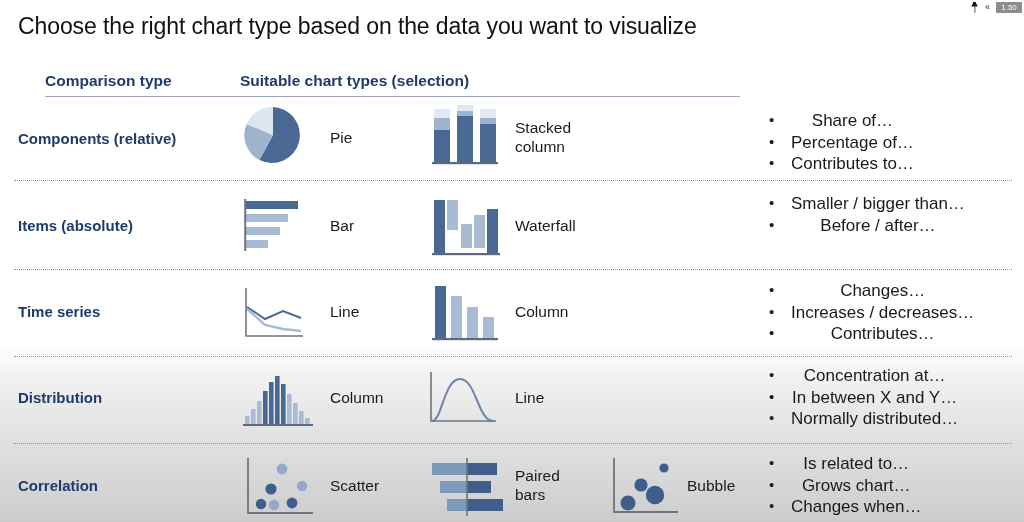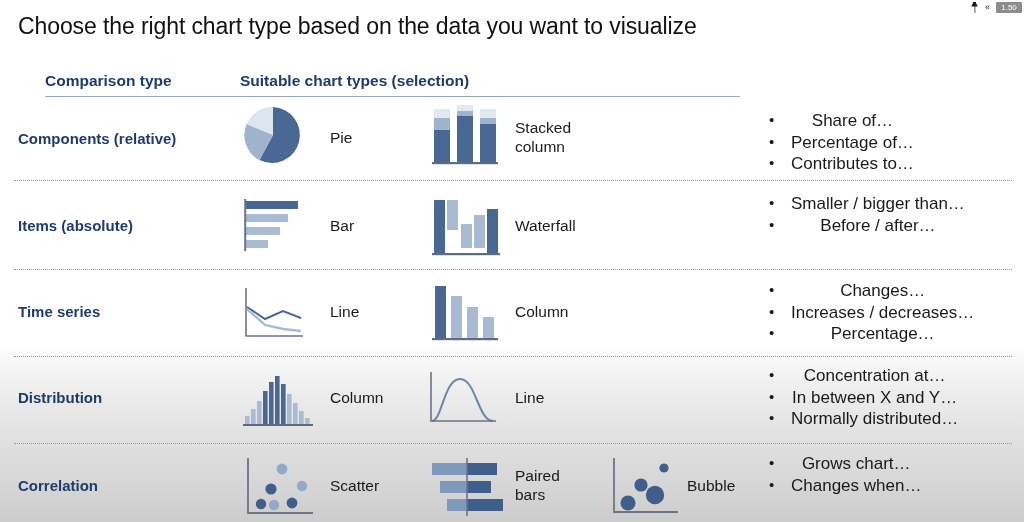--- a/index.html
+++ b/index.html
@@ -202,21 +202,21 @@
         <rect x="35" y="24" width="11" height="31" fill="#A8BBD3"></rect>
         <rect x="51" y="34" width="11" height="21" fill="#A8BBD3"></rect>
         <rect x="0" y="55" width="66" height="2.2" fill="#5C6B80"></rect>
       </svg>
     </div>
     <div class="chart-name" style="left:515px; top:302px">Column</div>
 
     <ul class="insights" style="top:280px">
       <li>Changes…</li>
       <li>Increases / decreases…</li>
-      <li>Percentage…</li>
+      <li>Contributes…</li>
     </ul>
     <div class="row-sep" style="top:356px"></div>
   </div>
 
   <div class="row">
     <div class="row-label" style="top:389px">Distribution</div>
 
     <div class="chart-cell" style="left:243px; top:371px">
       <svg width="70" height="58" viewBox="0 0 70 58">
         <rect x="2" y="45" width="4.6" height="8" fill="#A8BBD3"></rect>
@@ -286,18 +286,19 @@
         <circle cx="18" cy="47" r="7.5" fill="#3F5E8C"></circle>
         <circle cx="31" cy="29" r="6.6" fill="#3F5E8C"></circle>
         <circle cx="45" cy="39" r="9.2" fill="#3F5E8C"></circle>
         <circle cx="54" cy="12" r="4.6" fill="#3F5E8C"></circle>
         <path d="M4 2 V56 H68" fill="none" stroke="#6B7585" stroke-width="1.8"></path>
       </svg>
     </div>
     <div class="chart-name" style="left:687px; top:476px">Bubble</div>
 
     <ul class="insights" style="top:453px">
+      <li>Is related to…</li>
       <li>Grows chart…</li>
       <li>Changes when…</li>
     </ul>
   </div>
 
 </div>
 
 </body></html>

